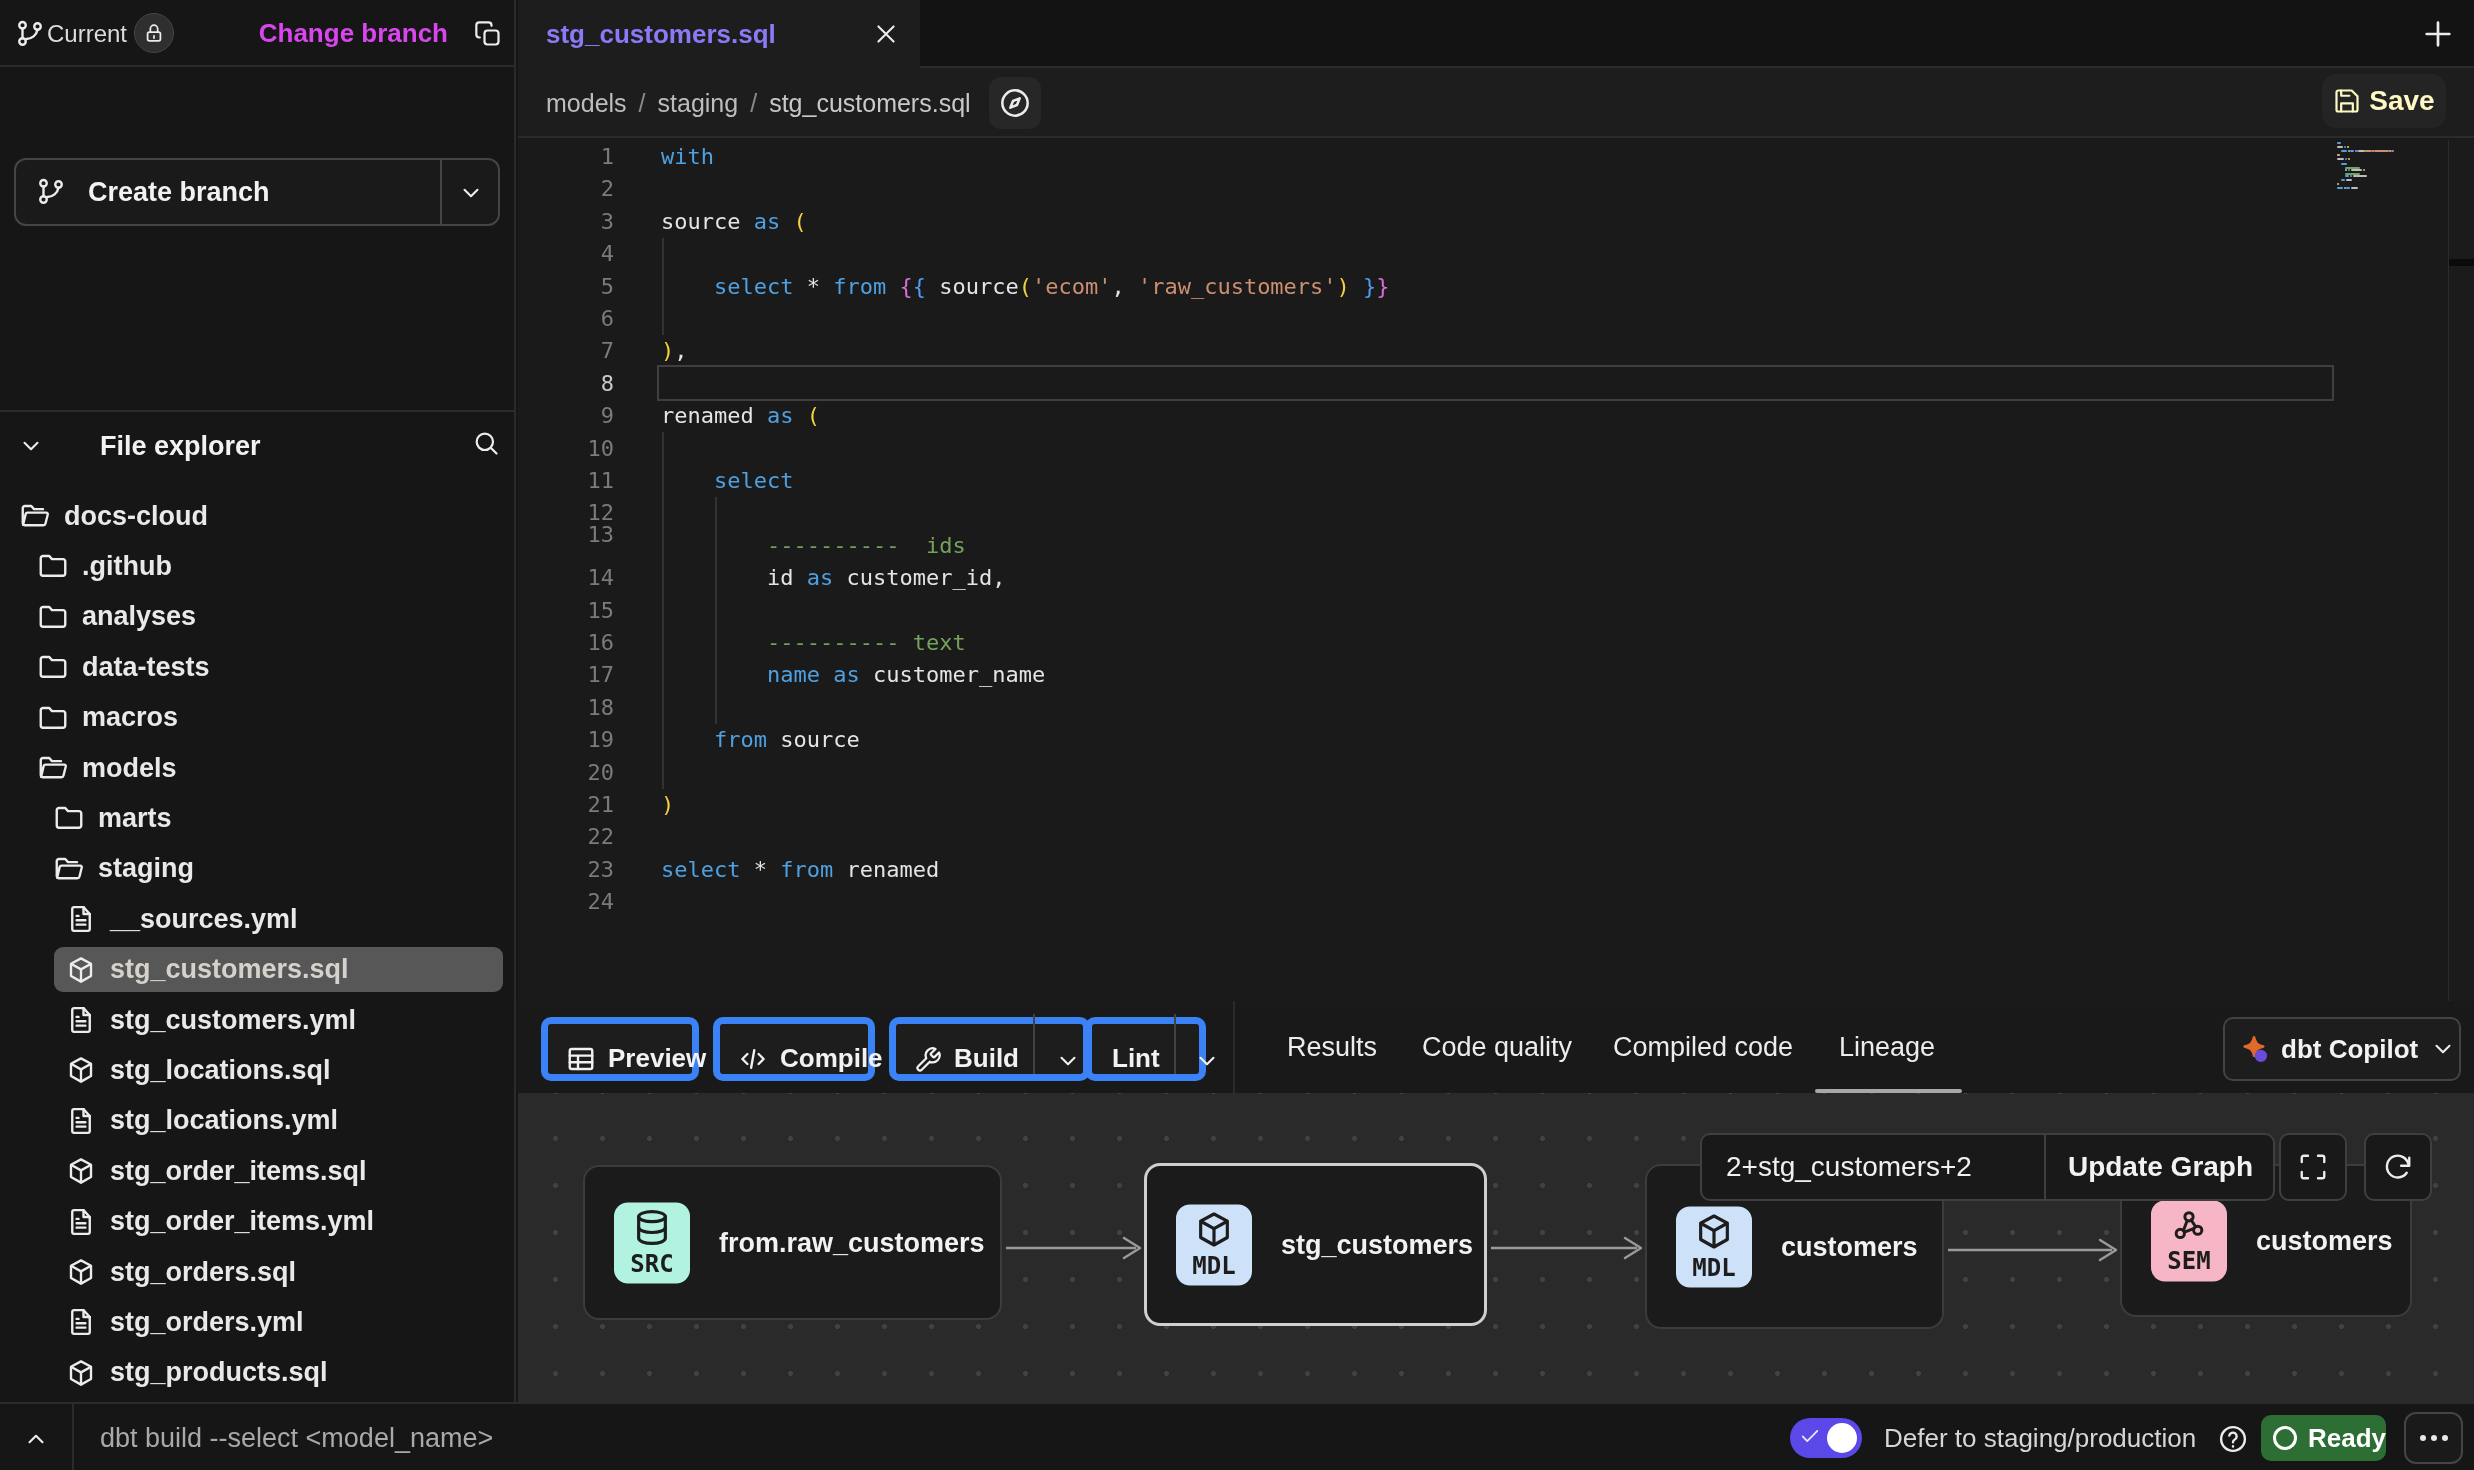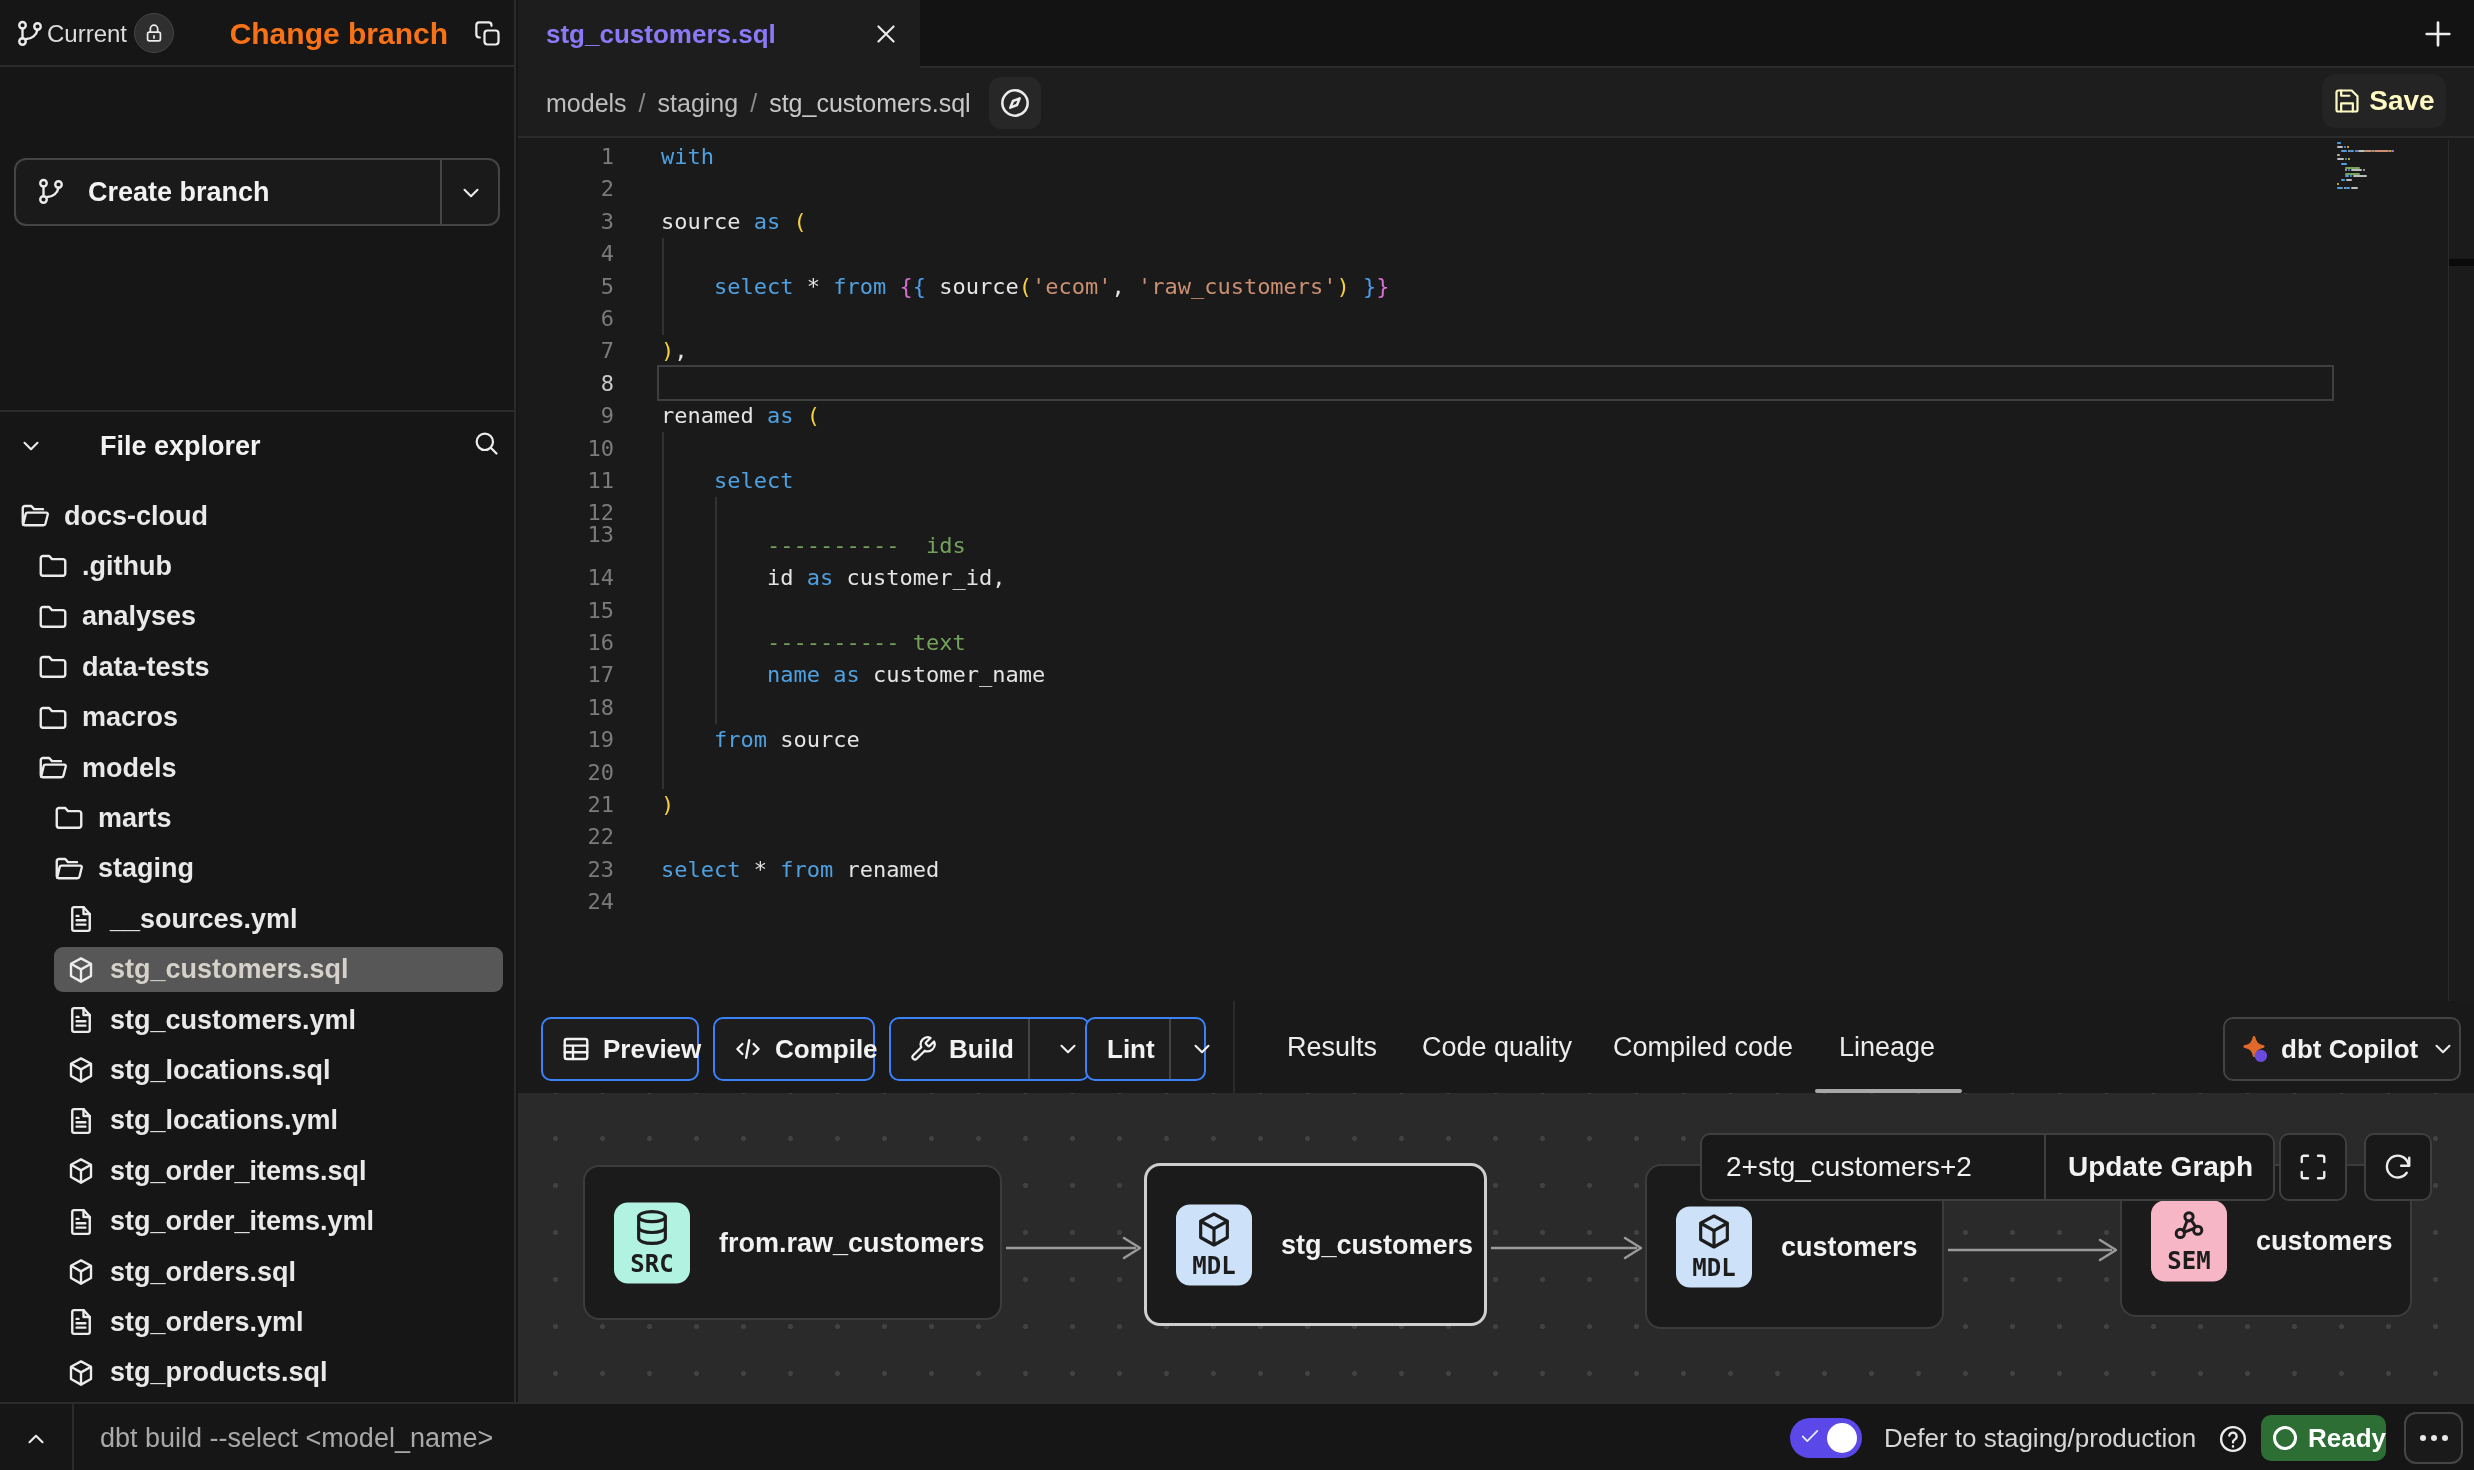--- a/index.html
+++ b/index.html
@@ -9,21 +9,21 @@
   .mono{font-family:"DejaVu Sans Mono",monospace;}
   .ic{display:inline-flex;align-items:center;justify-content:center;}
   .ic svg{display:block;}
 
   
   #sidebar{position:absolute;left:0;top:0;width:516px;height:1402px;background:#161616;border-right:2px solid #2b2b2b;}
   #sb-top{position:relative;height:67px;border-bottom:2px solid #2b2b2b;}
   #branch-ic{position:absolute;left:15px;top:19px;}
   #cur-label{position:absolute;left:47px;top:0;height:67px;display:flex;align-items:center;font-size:24px;color:#dcdcdc;}
   #lock-badge{position:absolute;left:134px;top:13px;width:40px;height:40px;border-radius:50%;background:#2f2f2f;border:1px solid #454545;display:flex;align-items:center;justify-content:center;}
-  #change-branch{position:absolute;right:66px;top:0;height:67px;display:flex;align-items:center;font-size:30px;font-weight:700;color:#f97316;cursor:pointer;}
+  #change-branch{position:absolute;right:66px;top:0;height:67px;display:flex;align-items:center;font-size:26px;font-weight:700;color:#d946ef;cursor:pointer;}
   #copy-ic{position:absolute;left:474px;top:20px;}
 
   .sec-head{position:absolute;left:0;width:100%;height:40px;display:flex;align-items:center;}
   .sec-head .chev{margin-left:18px;}
   .sec-head .t{margin-left:12px;font-size:27px;font-weight:700;color:#f2f2f2;}
   #vc-head{top:86px;}
   #fe-head{top:426px;gap:44px;}
   #fe-search{position:absolute;right:14px;top:3px;}
 
   #create-branch{position:absolute;left:14px;top:158px;width:486px;height:68px;border:2px solid #454545;border-radius:12px;display:flex;align-items:center;background:#1a1a1a;cursor:pointer;}
@@ -71,21 +71,21 @@
   .iguide{position:absolute;width:2px;background:#323232;}
   #active-line{position:absolute;left:139px;border:2px solid #3f3f40;background:transparent;}
   #minimap{position:absolute;top:0;right:26px;width:112px;height:100%;background:#1a1a1a;}
   .mseg{position:absolute;height:2px;border-radius:1px;}
   #sb-sep{position:absolute;right:25px;top:0;width:1px;height:100%;background:#2b2b2b;}
   #vscroll{position:absolute;right:0;top:0;width:25px;height:100%;background:#1b1b1b;}
   #vscroll .mark{position:absolute;left:0;top:119px;width:100%;height:7px;background:#0a0a0a;}
 
   
   #toolbar{position:absolute;left:0;top:1001px;right:0;height:92px;background:#191919;}
-  .tbtn{position:absolute;top:16px;height:64px;border:2px solid #3b82f6;border-radius:10px;display:flex;align-items:center;background:#1d1d1d;color:#f2f2f2;font-size:26px;font-weight:700;cursor:pointer;white-space:nowrap;}
+  .tbtn{position:absolute;top:16px;height:64px;border:7px solid #3b82f6;border-radius:10px;display:flex;align-items:flex-end;background:#1d1d1d;color:#f2f2f2;font-size:26px;font-weight:700;cursor:pointer;white-space:nowrap;}
   .tbtn .ic{margin-left:18px;}
   .tbtn .lb{margin:0 14px 0 12px;}
   .tbtn .lb.noic{margin-left:20px;}
   .tbtn .split{flex:0 0 2px;width:2px;height:60px;background:#434343;}
   .tbtn .arr{flex:1;display:flex;align-items:center;justify-content:center;cursor:pointer;}
   #tb-divider{position:absolute;left:715px;top:0;width:2px;height:92px;background:#2b2b2b;}
   .rtab{position:absolute;top:0;height:92px;display:flex;align-items:center;justify-content:center;font-size:27px;color:#ececec;cursor:pointer;white-space:nowrap;}
   #lineage-underline{position:absolute;left:1297px;top:88px;width:147px;height:4px;background:#a8a8a8;border-radius:2px;}
   #copilot-btn{position:absolute;left:1705px;top:16px;width:238px;height:64px;border:2px solid #434343;border-radius:10px;background:#1d1d1d;display:flex;align-items:center;cursor:pointer;}
   #copilot-btn .lb{margin-left:12px;font-size:26px;font-weight:700;color:#f2f2f2;white-space:nowrap;}

